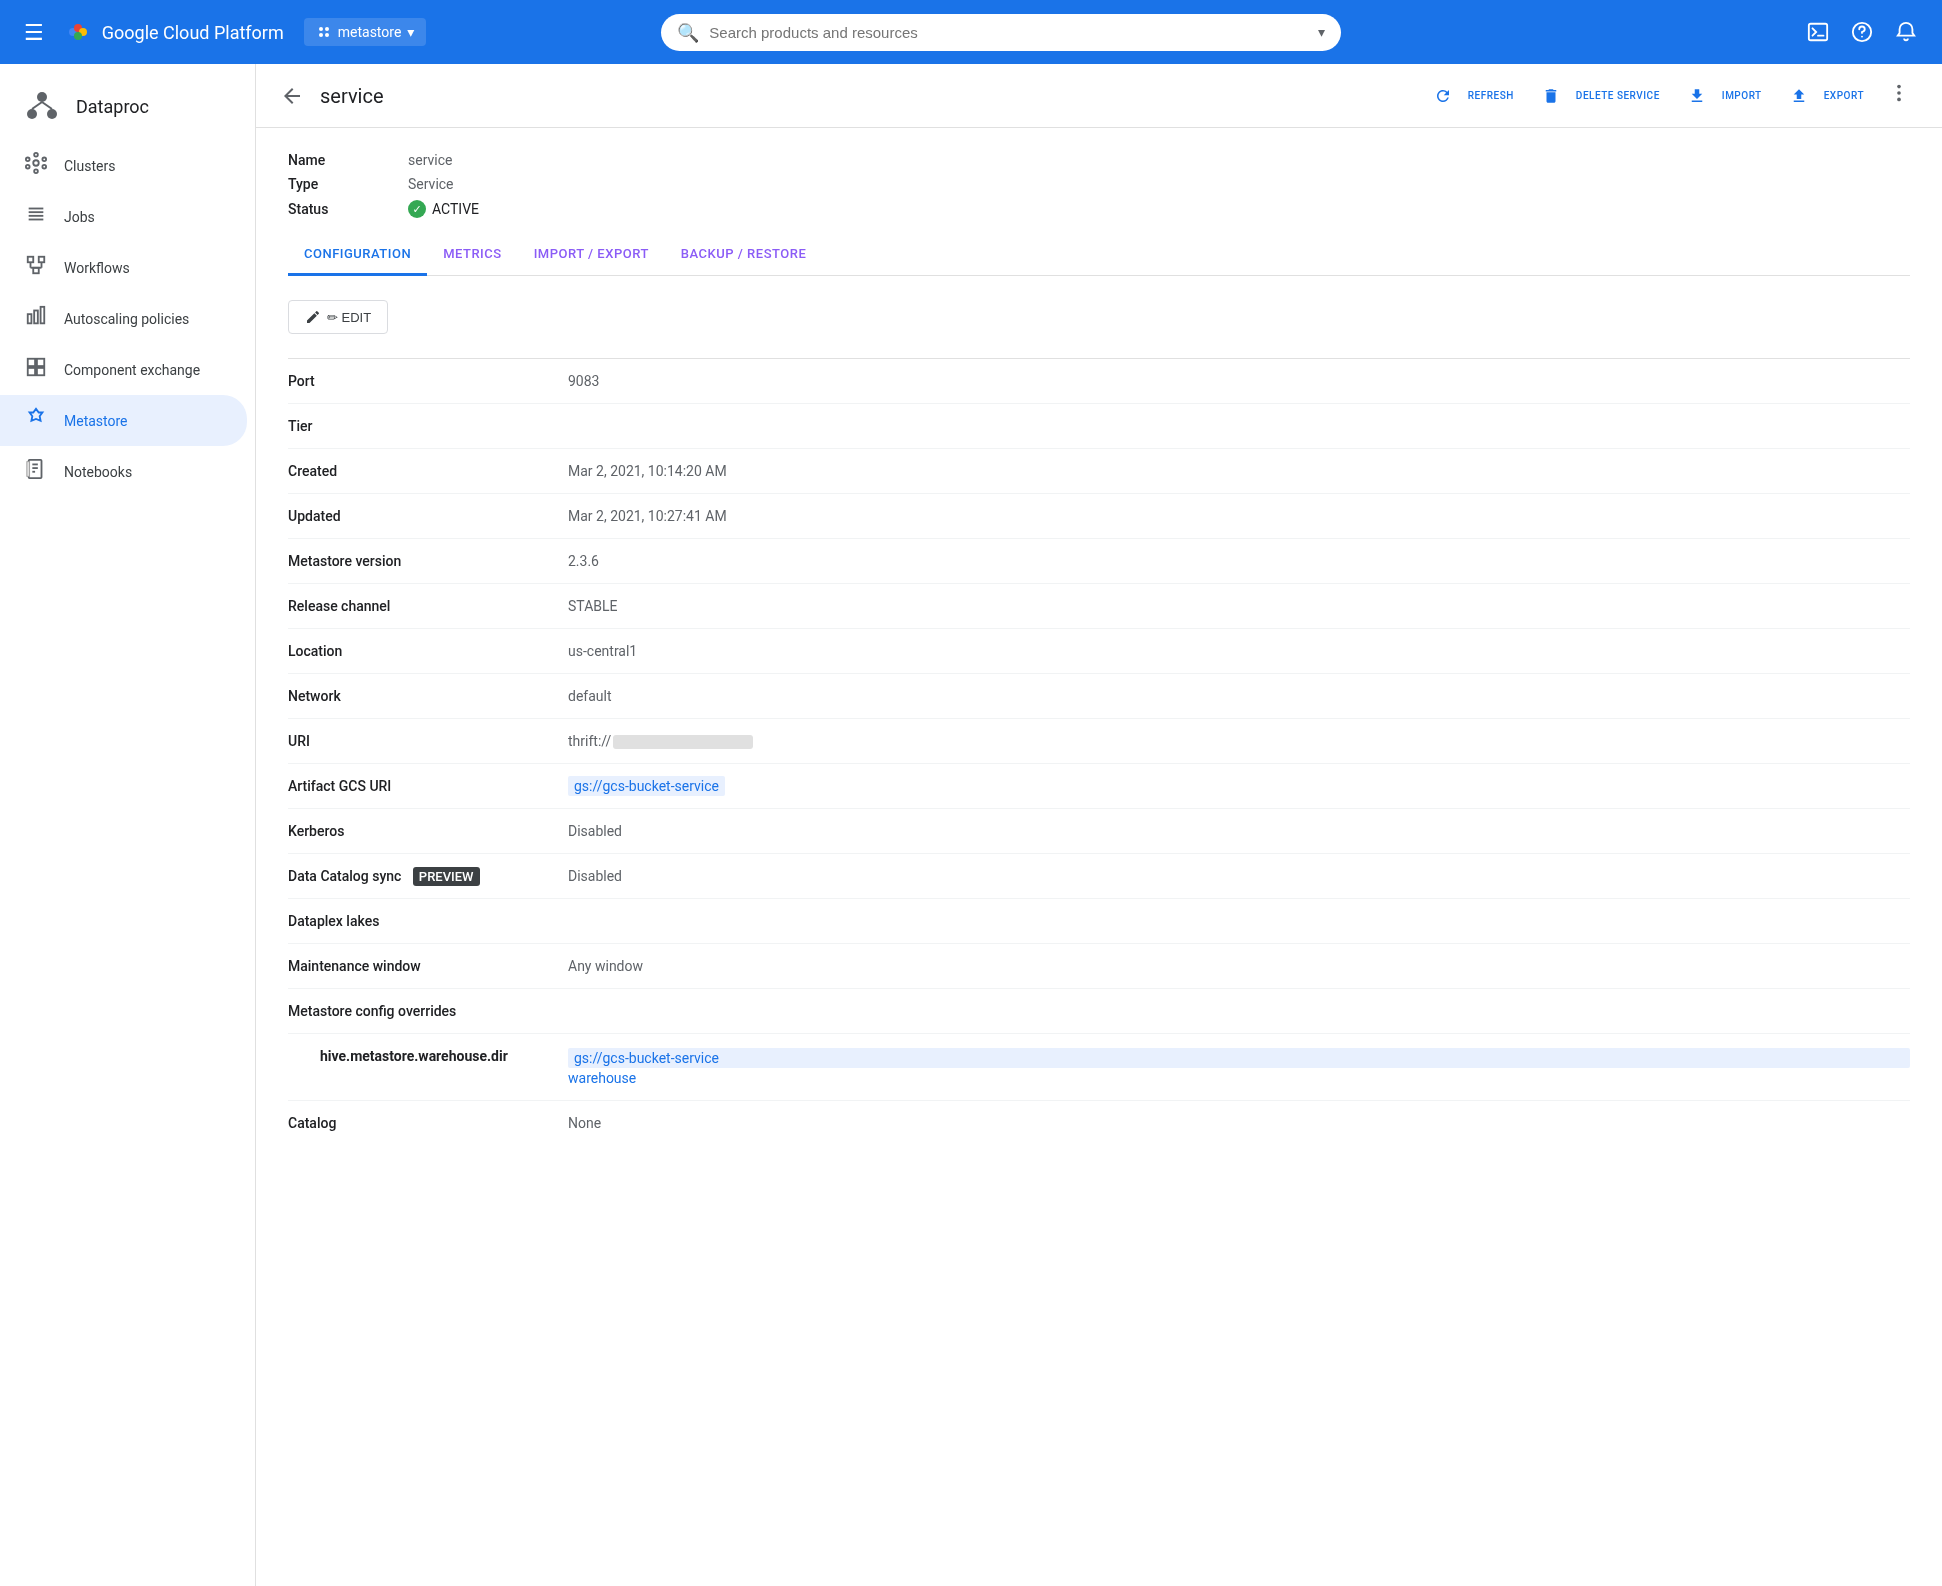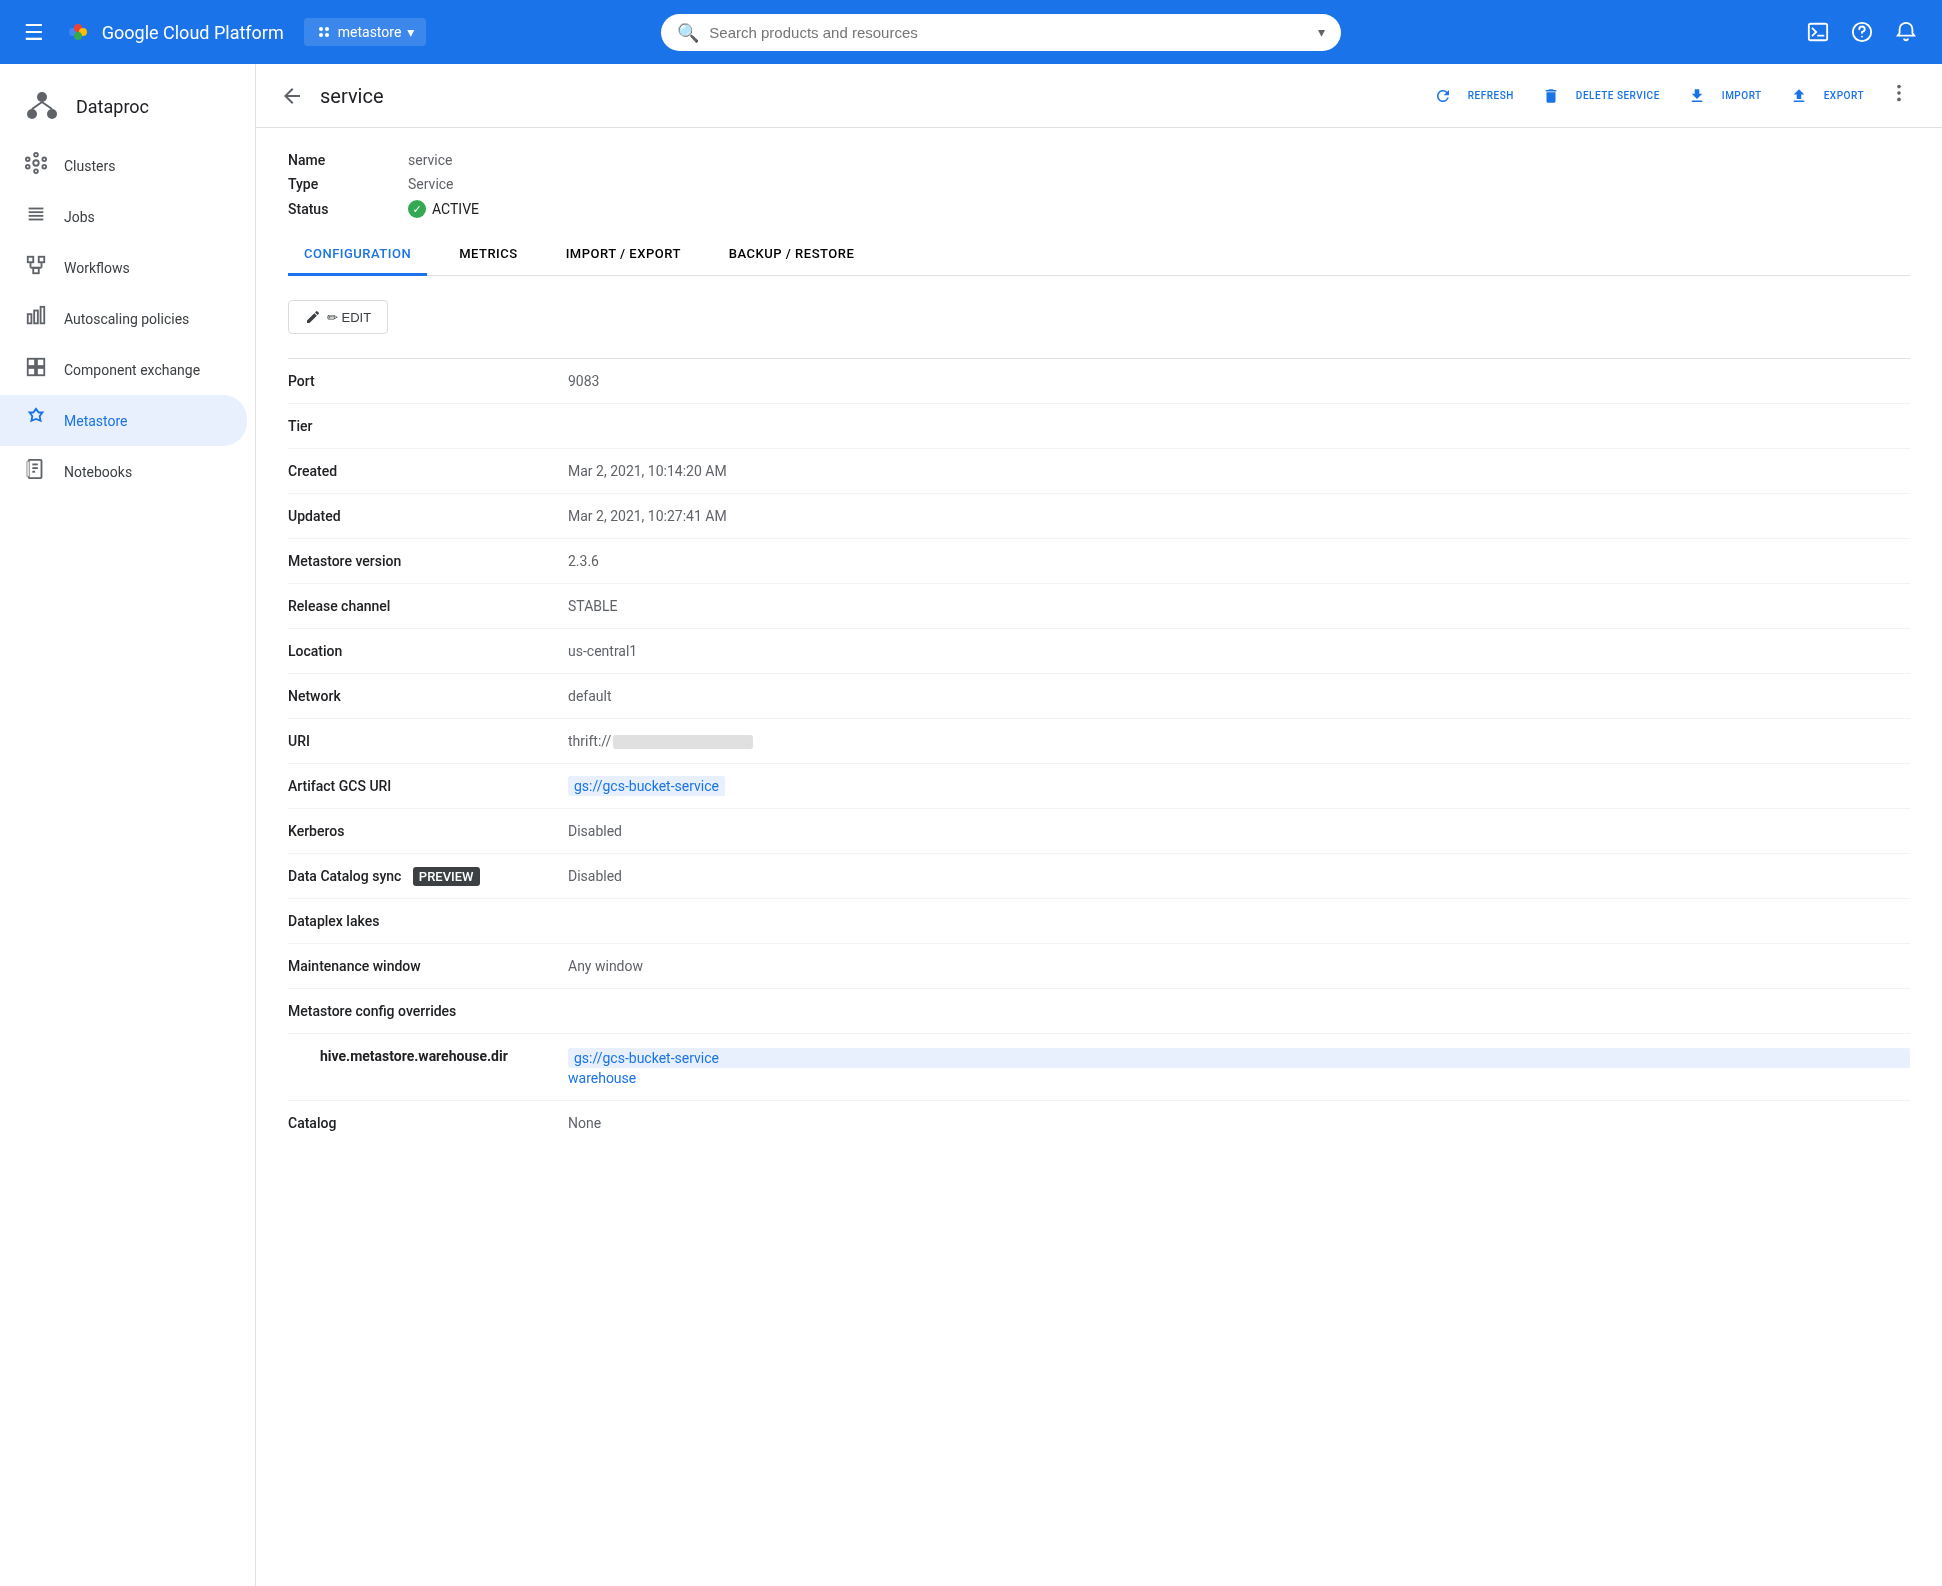--- a/index.html
+++ b/index.html
@@ -219,28 +219,28 @@
       justify-content: center;
       color: white;
       font-size: 11px;
     }
 
     
     .tabs {
       display: flex;
       border-bottom: 1px solid #e0e0e0;
       margin: 16px 32px 0;
-      gap: 16px;
+      gap: 0;
     }
     .tab {
       padding: 12px 16px;
       cursor: pointer;
       font-size: 13px;
       font-weight: 500;
-      color: #000000;
+      color: #8b5cf6;
       text-transform: uppercase;
       letter-spacing: 0.5px;
       border-bottom: 3px solid transparent;
       margin-bottom: -1px;
     }
     .tab.active {
       color: #1a73e8;
       border-bottom-color: #1a73e8;
     }
 

